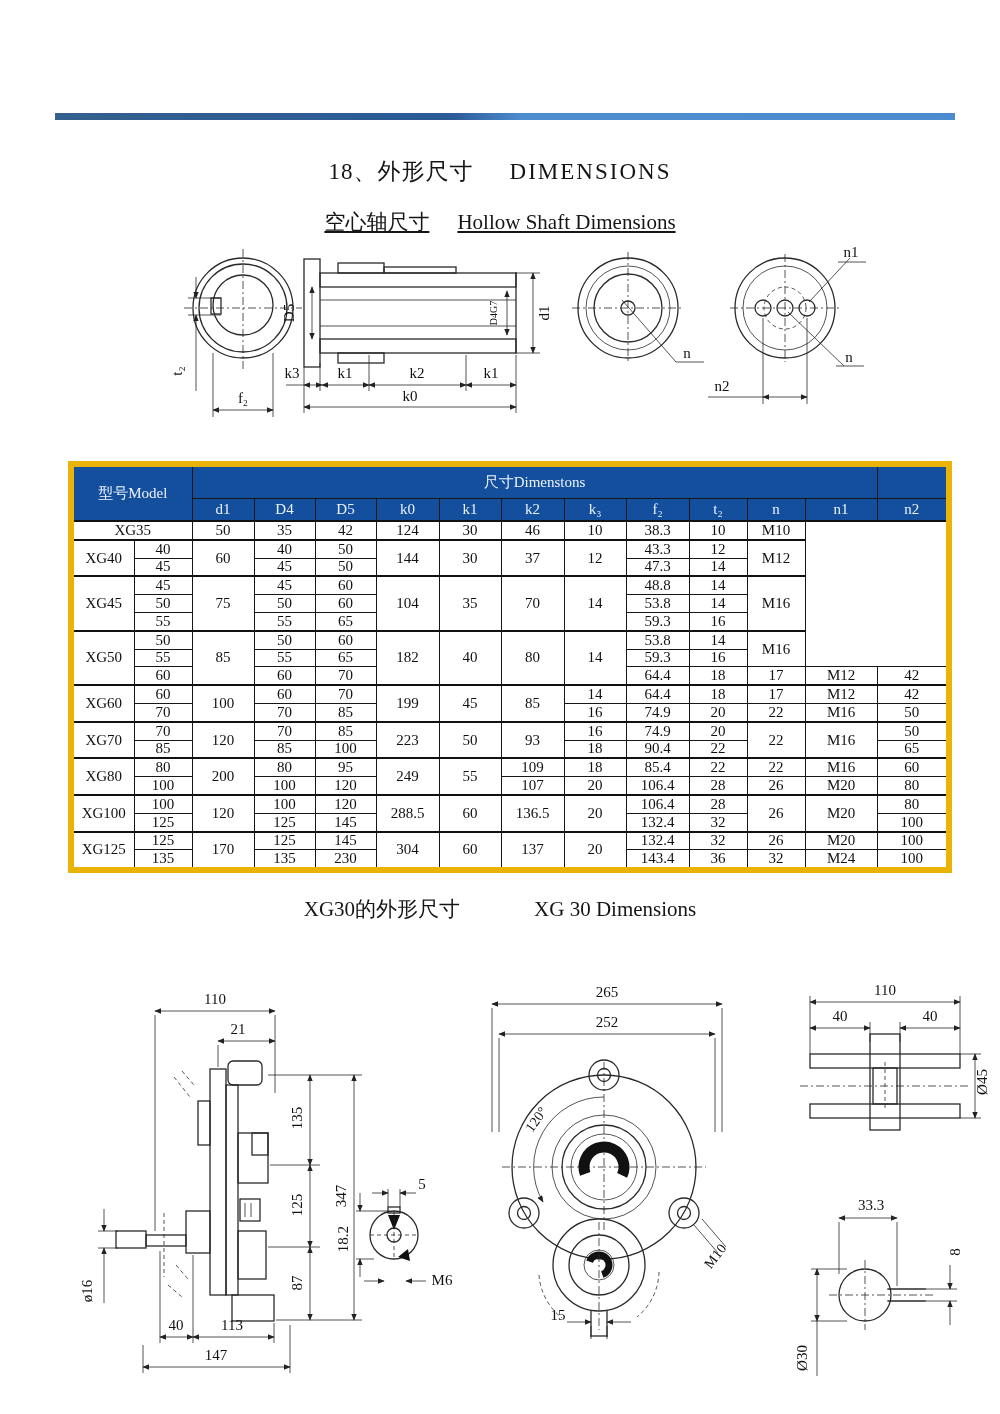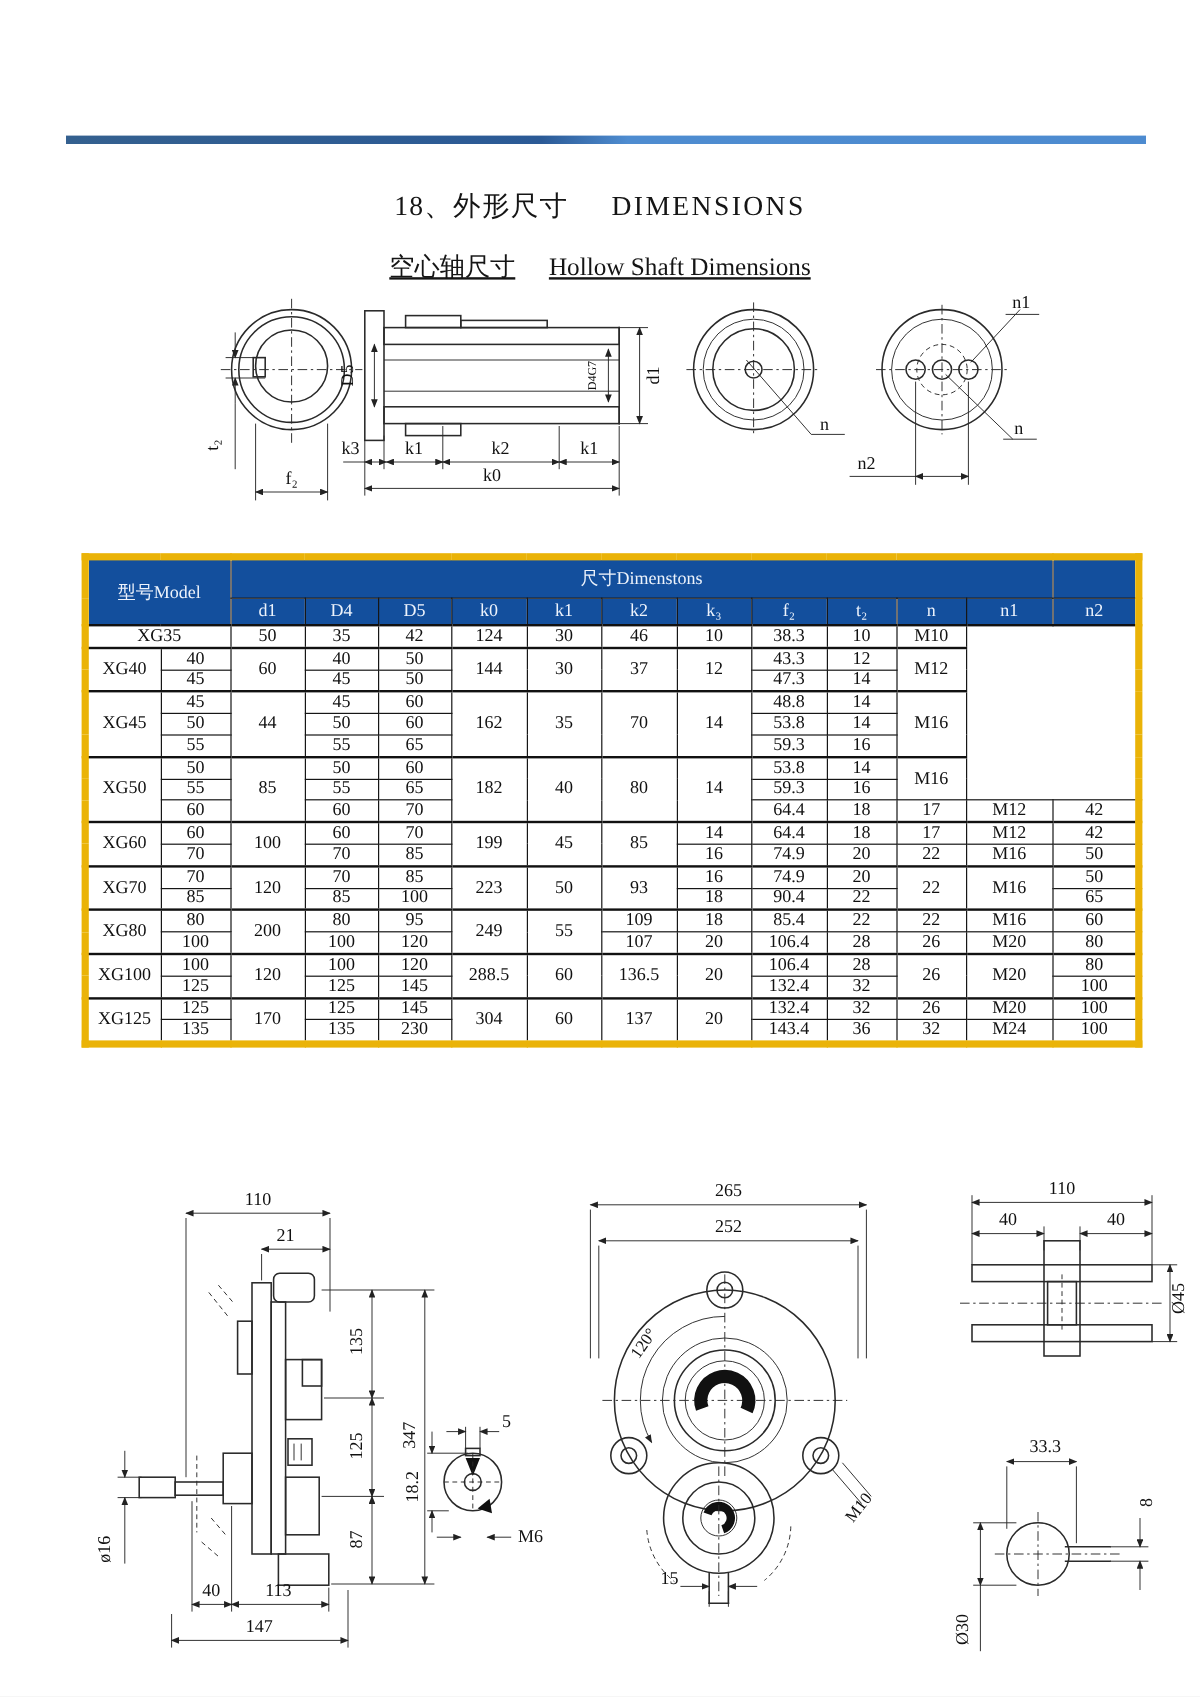--- a/index.html
+++ b/index.html
@@ -231,24 +231,24 @@
         <tr>
           <td>45</td>
           <td>45</td>
           <td>50</td>
           <td>47.3</td>
           <td>14</td>
         </tr>
         <tr class="grp">
           <td rowspan="3">XG45</td>
           <td>45</td>
-          <td rowspan="3">44</td>
+          <td rowspan="3">75</td>
           <td>45</td>
           <td>60</td>
-          <td rowspan="3">162</td>
+          <td rowspan="3">104</td>
           <td rowspan="3">35</td>
           <td rowspan="3">70</td>
           <td rowspan="3">14</td>
           <td>48.8</td>
           <td>14</td>
           <td rowspan="3">M16</td>
         </tr>
         <tr>
           <td>50</td>
           <td>50</td>
@@ -420,20 +420,21 @@
           <td>230</td>
           <td>143.4</td>
           <td>36</td>
           <td>32</td>
           <td>M24</td>
           <td>100</td>
         </tr>
       </tbody>
     </table>
 
+  <div class="h-sec2"><span>XG30的外形尺寸</span><span class="en">XG 30 Dimensions</span></div>
 
   <svg style="left:60px;top:985px" width="330" height="400" viewBox="0 0 330 400">
     <defs>
       <marker id="m4" viewBox="0 0 10 8" refX="9" refY="4" markerWidth="9" markerHeight="7" orient="auto-start-reverse">
           <path d="M0,0L10,4L0,8z" fill="#222"></path>
         </marker>
       <pattern id="h4" width="6" height="6" patternUnits="userSpaceOnUse" patternTransform="rotate(45)">
           <line x1="0" y1="0" x2="0" y2="6" stroke="#555" stroke-width="1"></line>
         </pattern>
     </defs>

